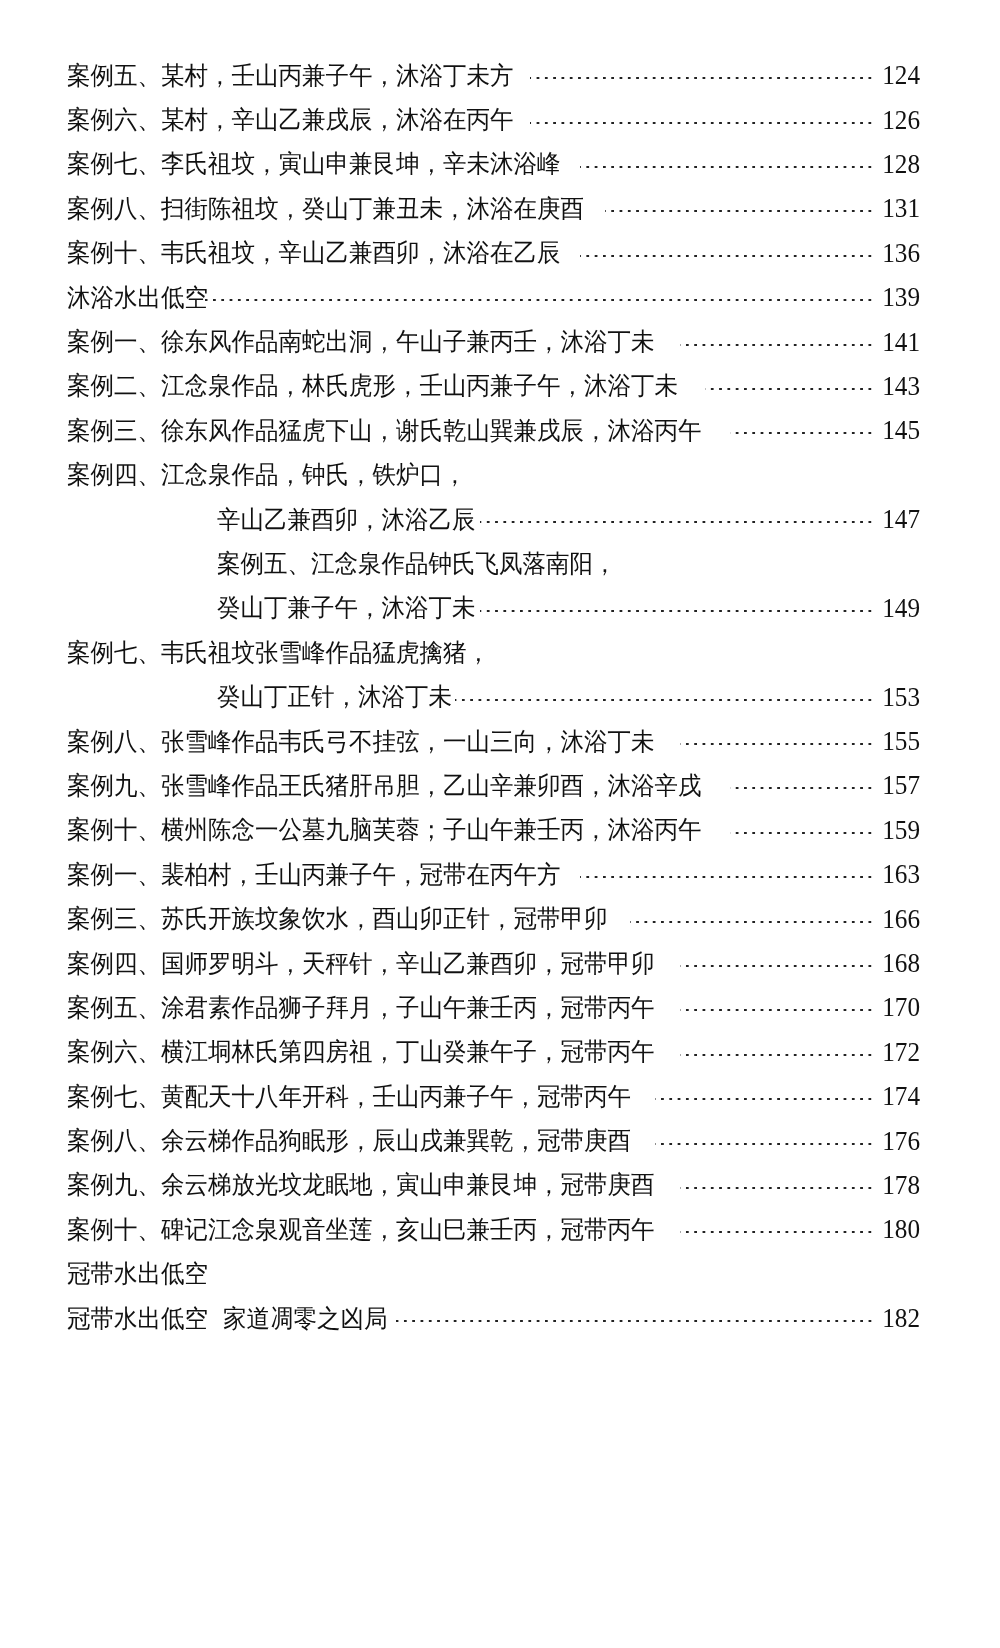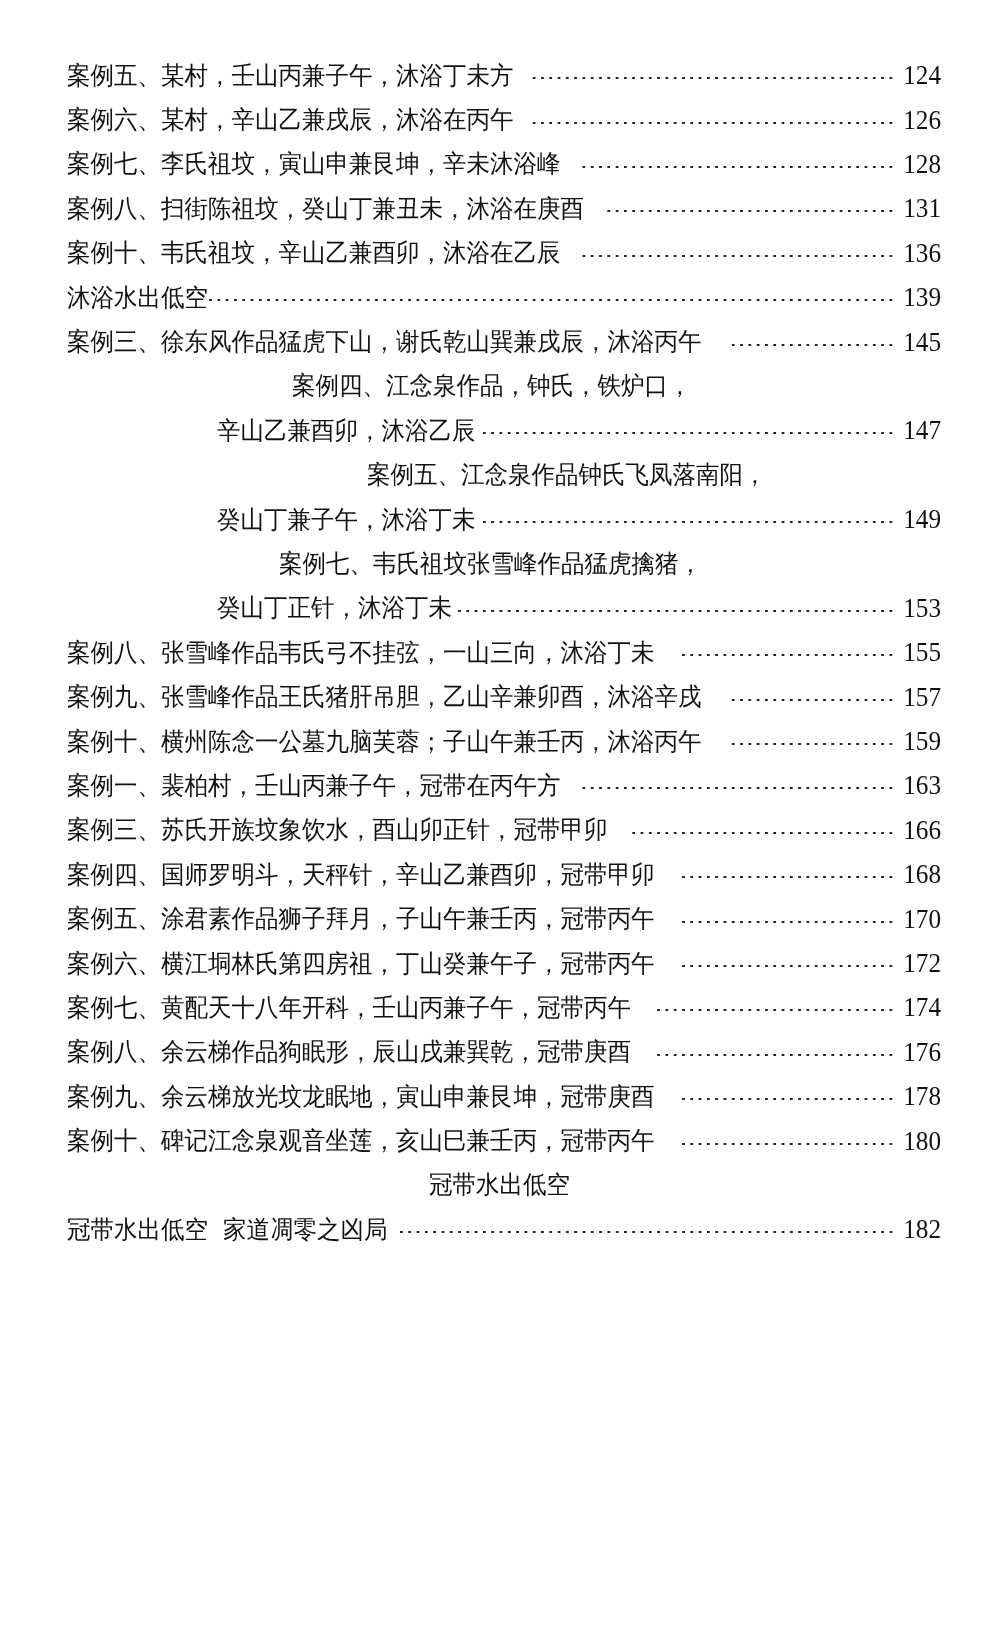--- a/index.html
+++ b/index.html
@@ -1,20 +1,20 @@
 <!DOCTYPE html>
 <html><head>
 <meta charset="utf-8">
 <style>
   html, body { margin: 0; padding: 0; background: #ffffff; }
   body { width: 1000px; height: 1648px; position: relative; overflow: hidden;
          font-family: "DejaVu Sans", "Liberation Sans", sans-serif; color: #111111; }
   .toc { position: absolute; left: 0; top: 53px; width: 1000px; }
   .row { position: relative; height: 44.4px; display: flex; align-items: center;
-         box-sizing: border-box; padding-right: 59px; justify-content: center; }
+         box-sizing: border-box; padding-right: 80px; }
   .row .title { white-space: nowrap; font-size: 25px; letter-spacing: 0px;
                 transform: scaleX(0.94); transform-origin: left center; }
   .row.level-0 { padding-left: 67px; }
   .row.level-1 { padding-left: 185px; margin-left: 32px; }
   .leader { flex: 1; height: 4px; margin: 0 4px 0 -12px; align-self: center;
             margin-top: 6px;
             background-image: radial-gradient(circle, #222 1.2px, transparent 1.5px);
             background-size: 8.3px 4px; background-repeat: repeat-x; background-position: right center; }
   .page { font-family: "Liberation Serif", "DejaVu Serif", serif; font-size: 28px;
           white-space: nowrap; transform: scaleX(0.9); transform-origin: right center; }
@@ -45,20 +45,30 @@
     </div>
   <div class="row level-0">
       <span class="title">案例十、韦氏祖坟，辛山乙兼酉卯，沐浴在乙辰</span>
       <span class="leader"></span>
       <span class="page">136</span>
     </div>
   <div class="row level-0">
       <span class="title">沐浴水出低空</span>
       <span class="leader"></span>
       <span class="page">139</span>
+    </div>
+  <div class="row level-0">
+      <span class="title">案例一、徐东风作品南蛇出洞，午山子兼丙壬，沐浴丁未</span>
+      <span class="leader"></span>
+      <span class="page">141</span>
+    </div>
+  <div class="row level-0">
+      <span class="title">案例二、江念泉作品，林氏虎形，壬山丙兼子午，沐浴丁未</span>
+      <span class="leader"></span>
+      <span class="page">143</span>
     </div>
   <div class="row level-0">
       <span class="title">案例三、徐东风作品猛虎下山，谢氏乾山巽兼戌辰，沐浴丙午</span>
       <span class="leader"></span>
       <span class="page">145</span>
     </div>
   <div class="row level-0 no-page">
       <span class="title">案例四、江念泉作品，钟氏，铁炉口，</span>
     </div>
   <div class="row level-1">

